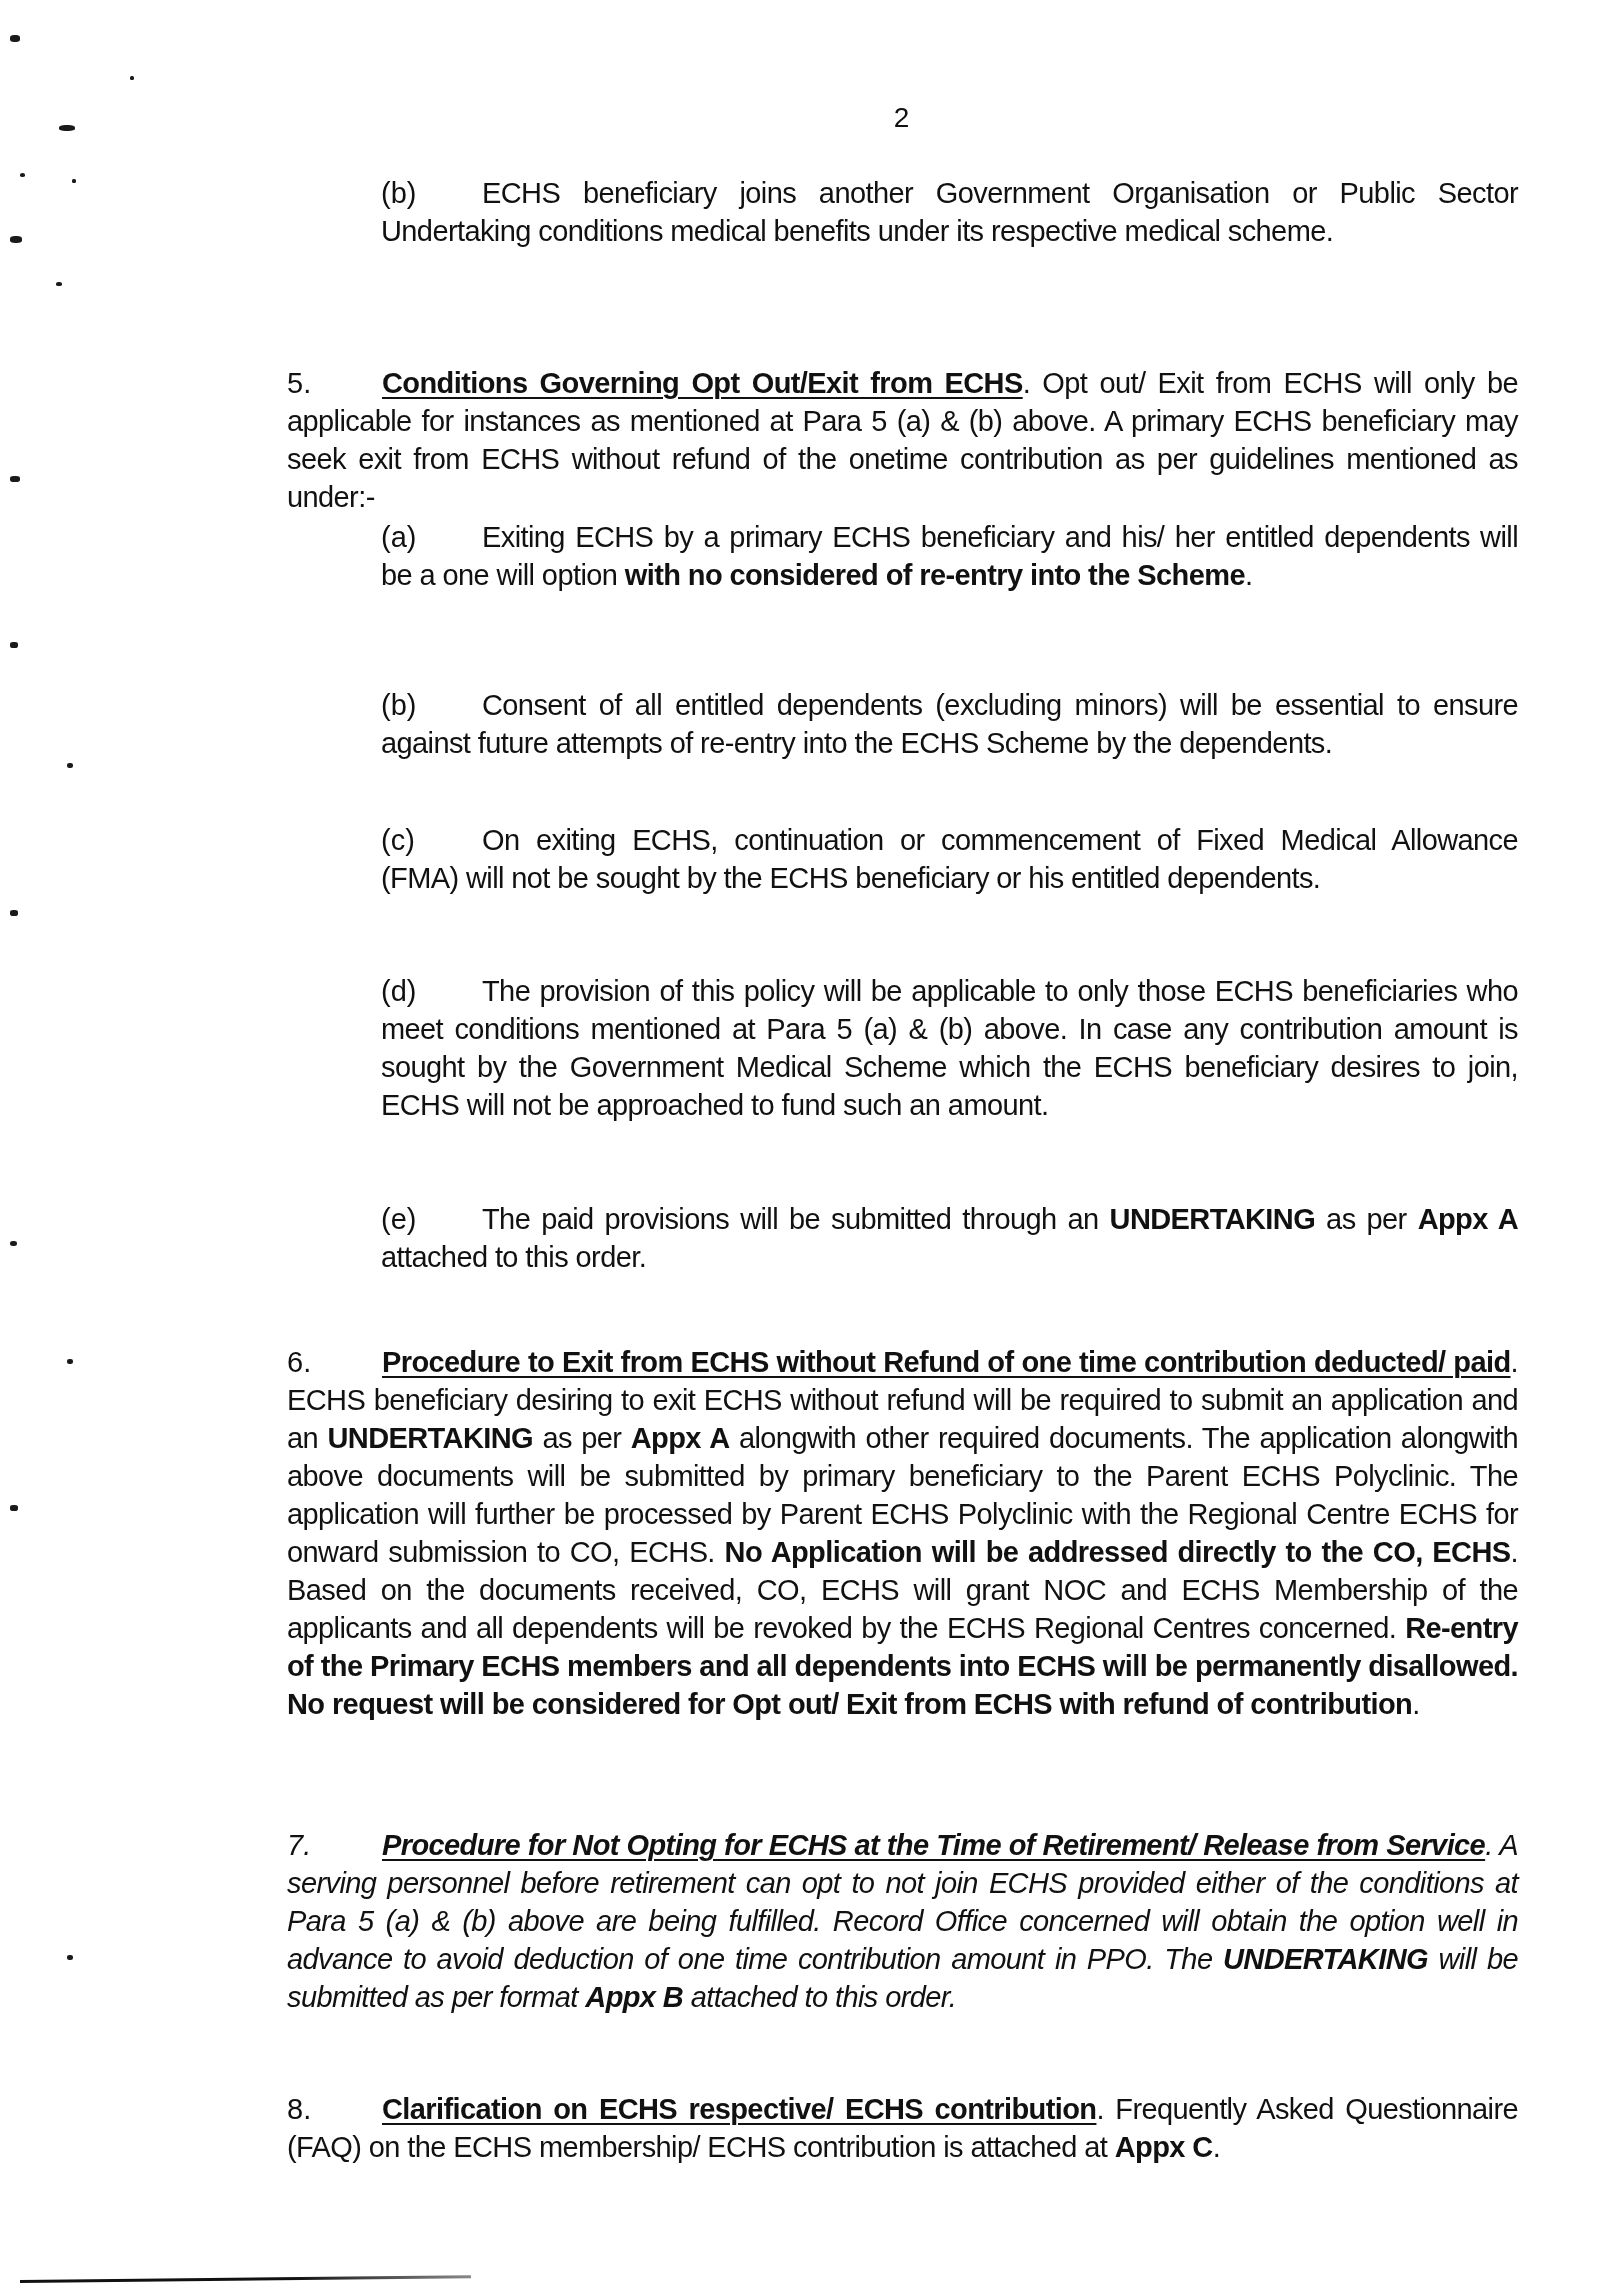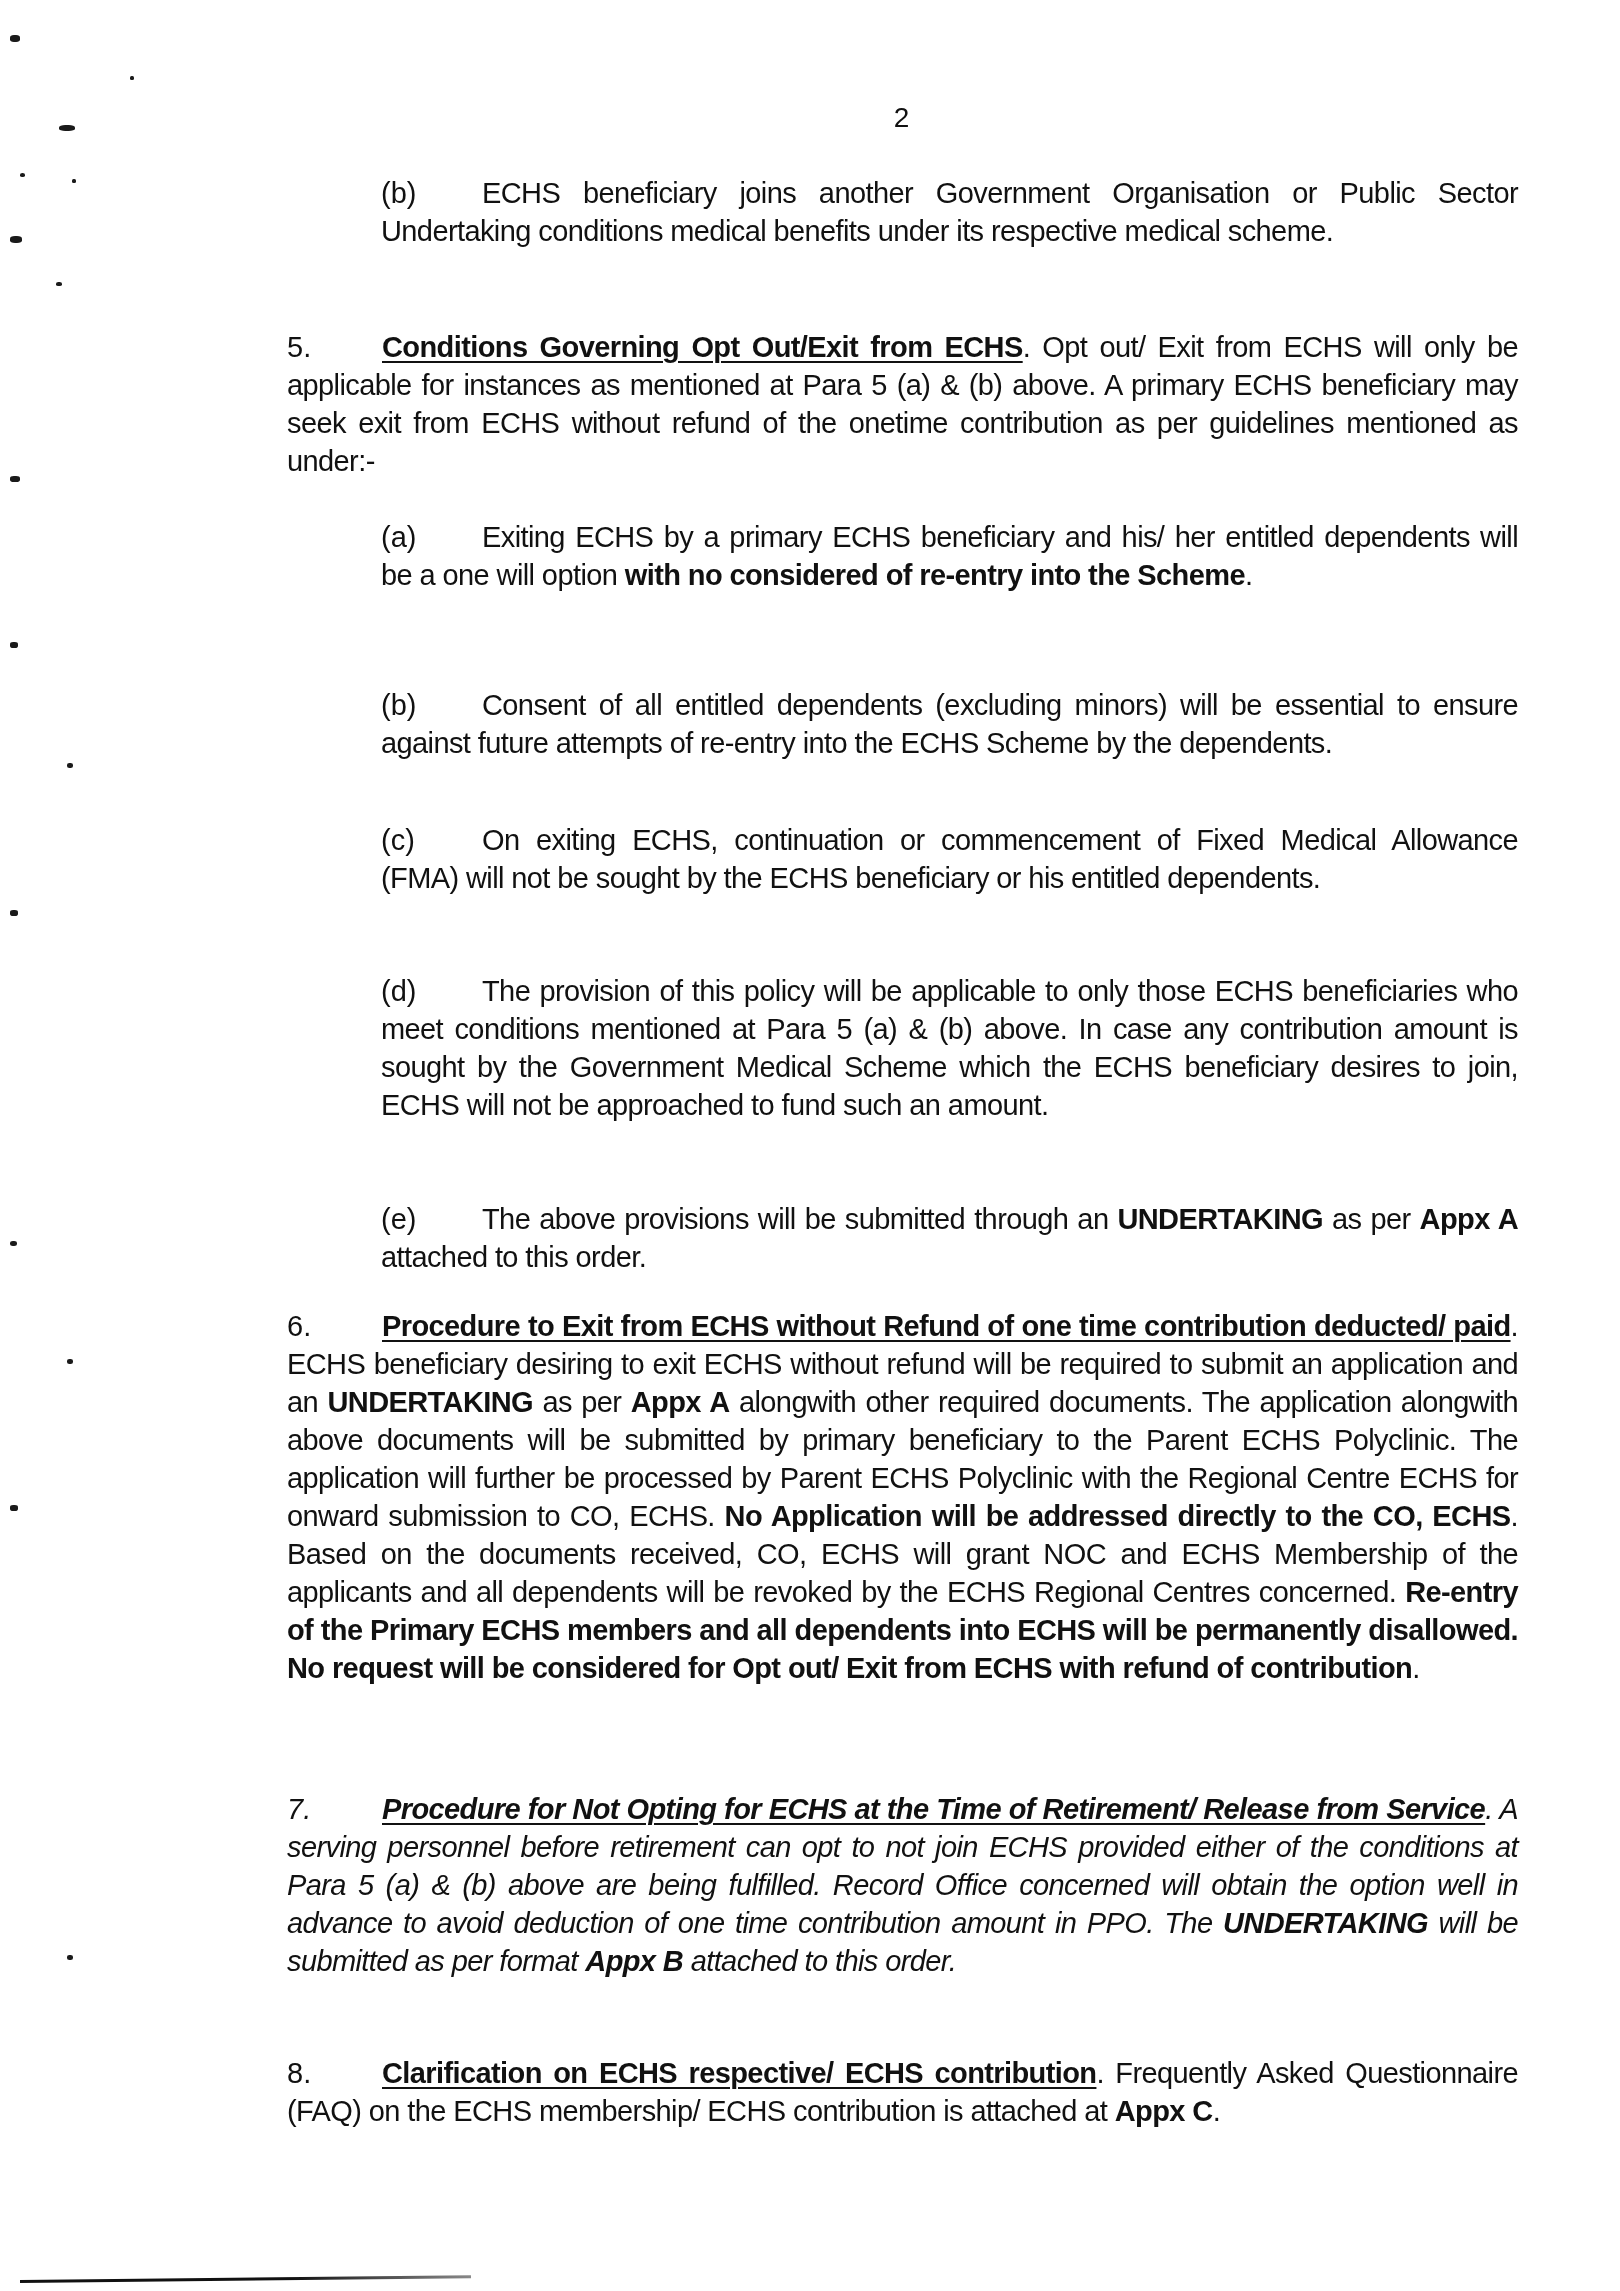--- a/index.html
+++ b/index.html
@@ -31,20 +31,21 @@
       text-align: justify;
       text-align-last: left;
       font-stretch: condensed;
     }
     .para .txt {
       letter-spacing: -0.6px;
     }
     .main {
       left: 287px;
       width: 1231px;
+      margin-top: 36px;
     }
     .sub {
       left: 381px;
       width: 1137px;
     }
     .num {
       display: inline-block;
       width: 95px;
     }
     .subnum {
@@ -114,21 +115,21 @@
 
 <div class="para sub" style="top:821px;">
   <span class="subnum">(c)</span><span class="txt">On exiting ECHS, continuation or commencement of Fixed Medical Allowance (FMA) will not be sought by the ECHS beneficiary or his entitled dependents.</span>
 </div>
 
 <div class="para sub" style="top:972px;">
   <span class="subnum">(d)</span><span class="txt">The provision of this policy will be applicable to only those ECHS beneficiaries who meet conditions mentioned at Para 5 (a) &amp; (b) above. In case any contribution amount is sought by the Government Medical Scheme which the ECHS beneficiary desires to join, ECHS will not be approached to fund such an amount.</span>
 </div>
 
 <div class="para sub" style="top:1200px;">
-  <span class="subnum">(e)</span><span class="txt">The above provisions will be submitted through an </span><b class="txt">UNDERTAKING</b><span class="txt"> as per </span><b class="txt">Appx A</b><span class="txt"> attached to this order.</span>
+  <span class="subnum">(e)</span><span class="txt">The paid provisions will be submitted through an </span><b class="txt">UNDERTAKING</b><span class="txt"> as per </span><b class="txt">Appx A</b><span class="txt"> attached to this order.</span>
 </div>
 
 <div class="para main" style="top:1307px;">
   <span class="num">6.</span><span class="heading txt">Procedure to Exit from ECHS without Refund of one time contribution deducted/ paid</span><span class="txt">.  ECHS beneficiary desiring to exit ECHS without refund will be required to submit an application and an </span><b class="txt">UNDERTAKING</b><span class="txt"> as per </span><b class="txt">Appx A</b><span class="txt"> alongwith other required documents. The application alongwith above documents will be submitted by primary beneficiary to the Parent ECHS Polyclinic. The application will further be processed by Parent ECHS Polyclinic with the Regional Centre ECHS for onward submission to CO, ECHS. </span><b class="txt">No Application will be addressed directly to the CO, ECHS</b><span class="txt">. Based on the documents received, CO, ECHS will grant NOC and ECHS Membership of the applicants and all dependents will be revoked by the ECHS Regional Centres concerned. </span><b class="txt">Re-entry of the Primary ECHS members and all dependents into ECHS will be permanently disallowed. No request will be considered for Opt out/ Exit from ECHS with refund of contribution</b><span class="txt">.</span>
 </div>
 
 <div class="para main" style="top:1790px;font-style:italic;">
   <span class="num">7.</span><span class="heading txt">Procedure for Not Opting for ECHS at the Time of Retirement/ Release from Service</span><span class="txt">.  A serving personnel before retirement can opt to not join ECHS provided either of the conditions at Para 5 (a) &amp; (b) above are being fulfilled. Record Office concerned will obtain the option well in advance to avoid deduction of one time contribution amount in PPO. The </span><b class="txt">UNDERTAKING</b><span class="txt"> will be submitted as per format </span><b class="txt">Appx B</b><span class="txt"> attached to this order.</span>
 </div>
 

